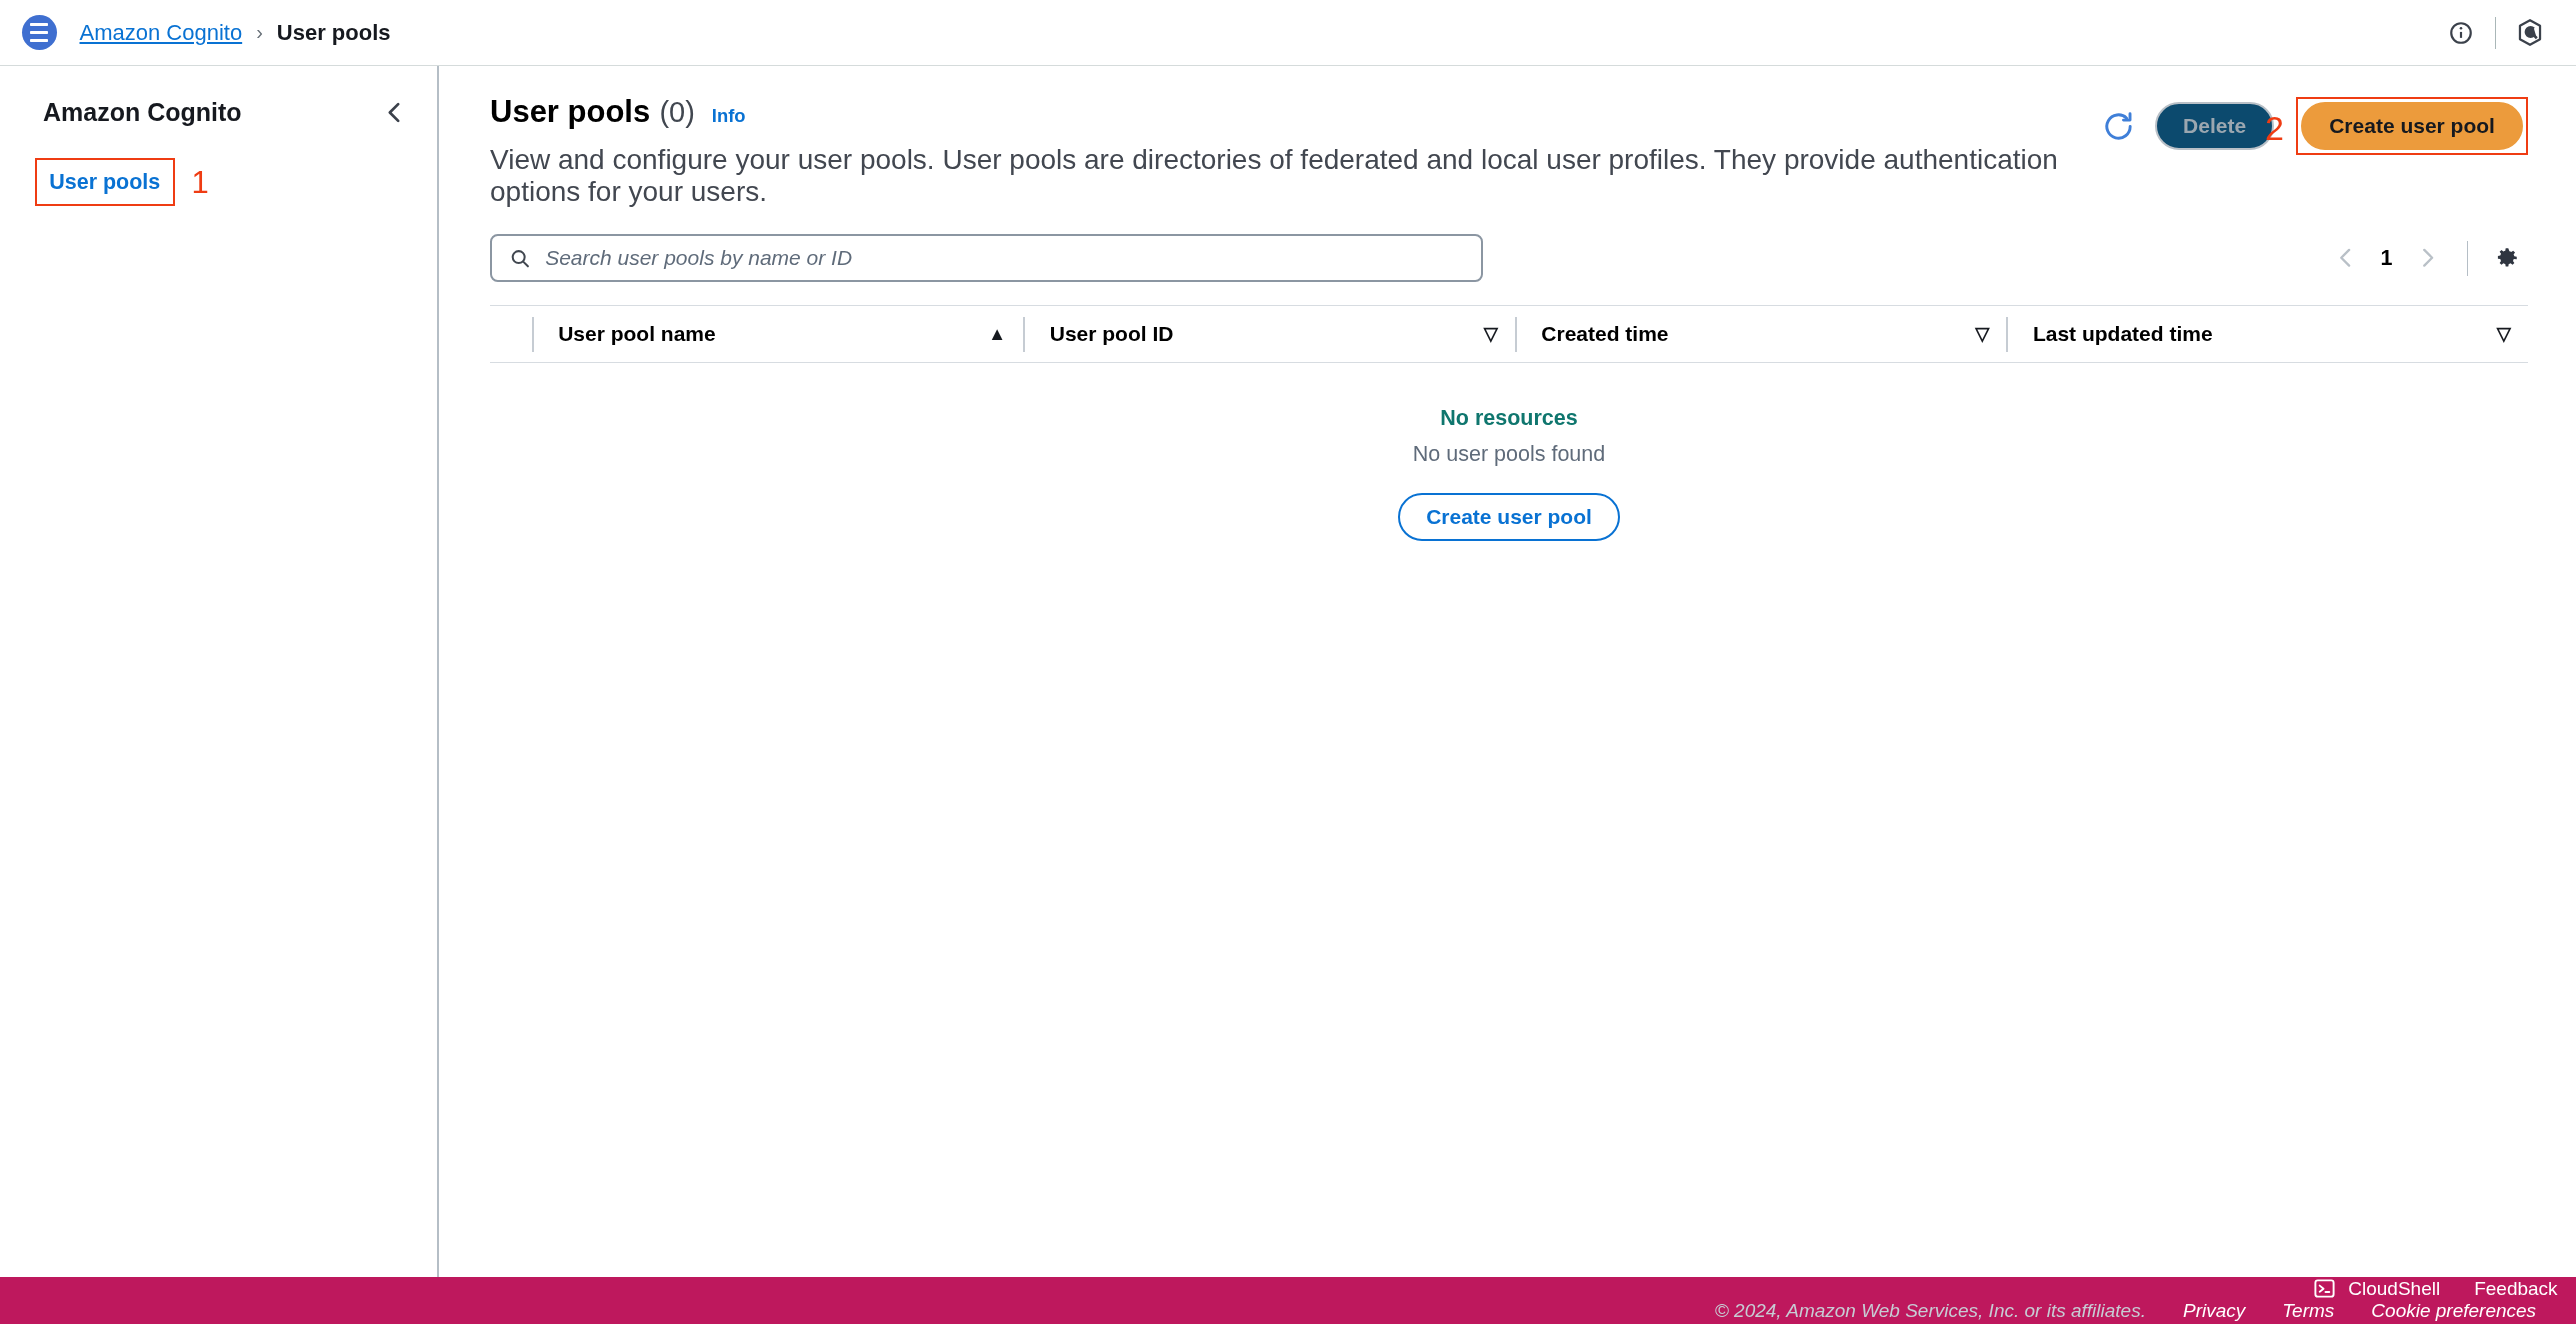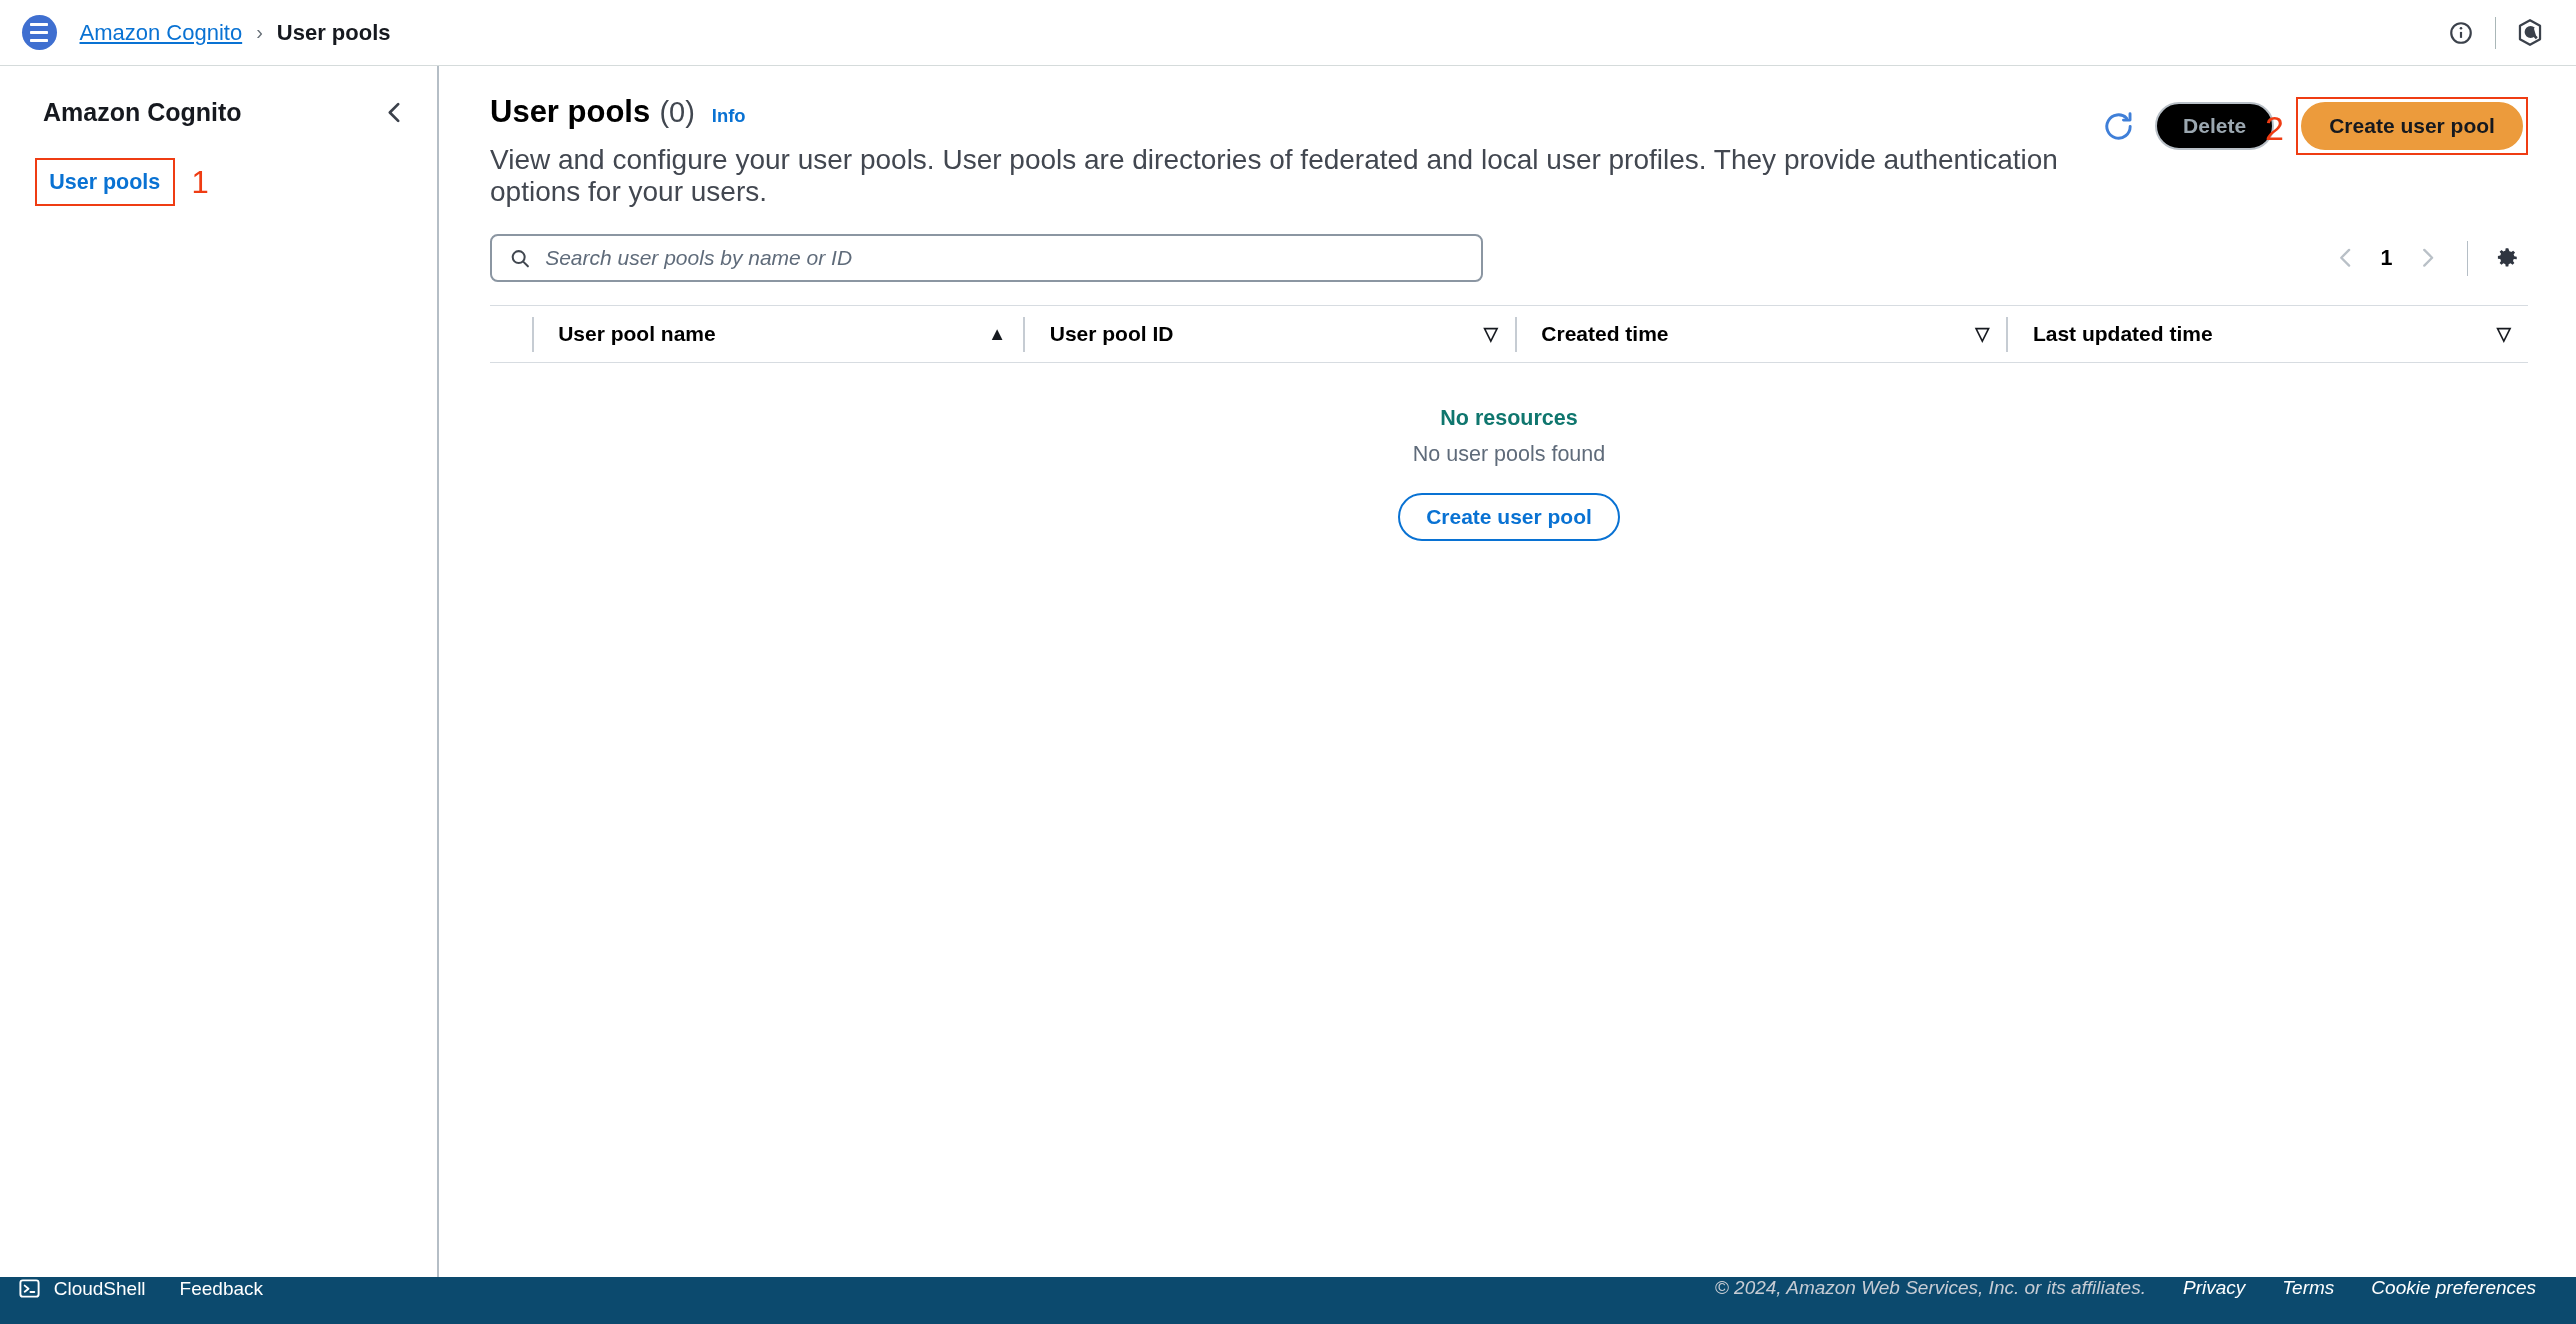--- a/index.html
+++ b/index.html
@@ -213,21 +213,21 @@
     padding: 0 26px;
     height: 48px;
     display: inline-flex;
     align-items: center;
     justify-content: center;
     cursor: pointer;
     white-space: nowrap;
   }
   .btn-disabled {
     border: 2.3px solid #b9c0c7;
-    background: #000000;
+    background: #0c4a6e;
     color: #9ba7b0;
     cursor: default;
   }
   .btn-primary {
     background: #ec9b3c;
     border: 2.3px solid #ec9b3c;
     color: #16191f;
   }
   .btn-normal-blue {
     border: 2.3px solid #0972d3;
@@ -363,26 +363,27 @@
     margin-top: 10.7px;
   }
   .empty-action { margin-top: 26px; }
 
   
   .footer {
     position: absolute;
     bottom: 0; left: 0;
     width: 2576px;
     height: 47px;
-    background: #0c4a6e;
-    display: flex;
-    align-items: flex-start;
+    background: #be185d;
+    display: flex;
+    align-items: flex-end;
     padding: 0 18.4px;
     color: #d5dbdb;
     font-size: 19px;
+    flex-direction: column;
   }
   .footer-left {
     display: flex;
     align-items: center;
     gap: 34px;
   }
   .cloudshell {
     display: flex;
     align-items: center;
     gap: 12.3px;

